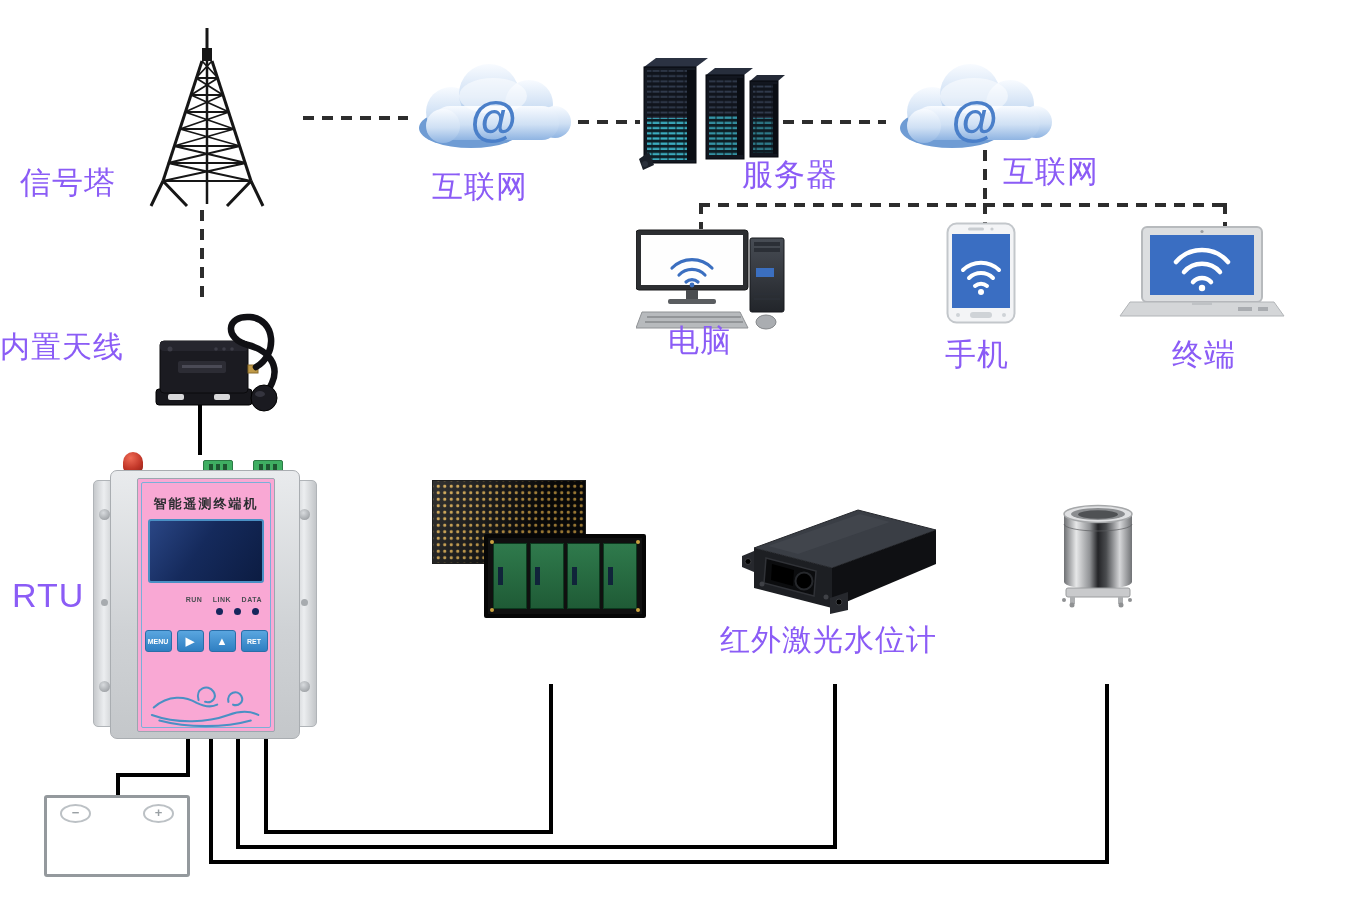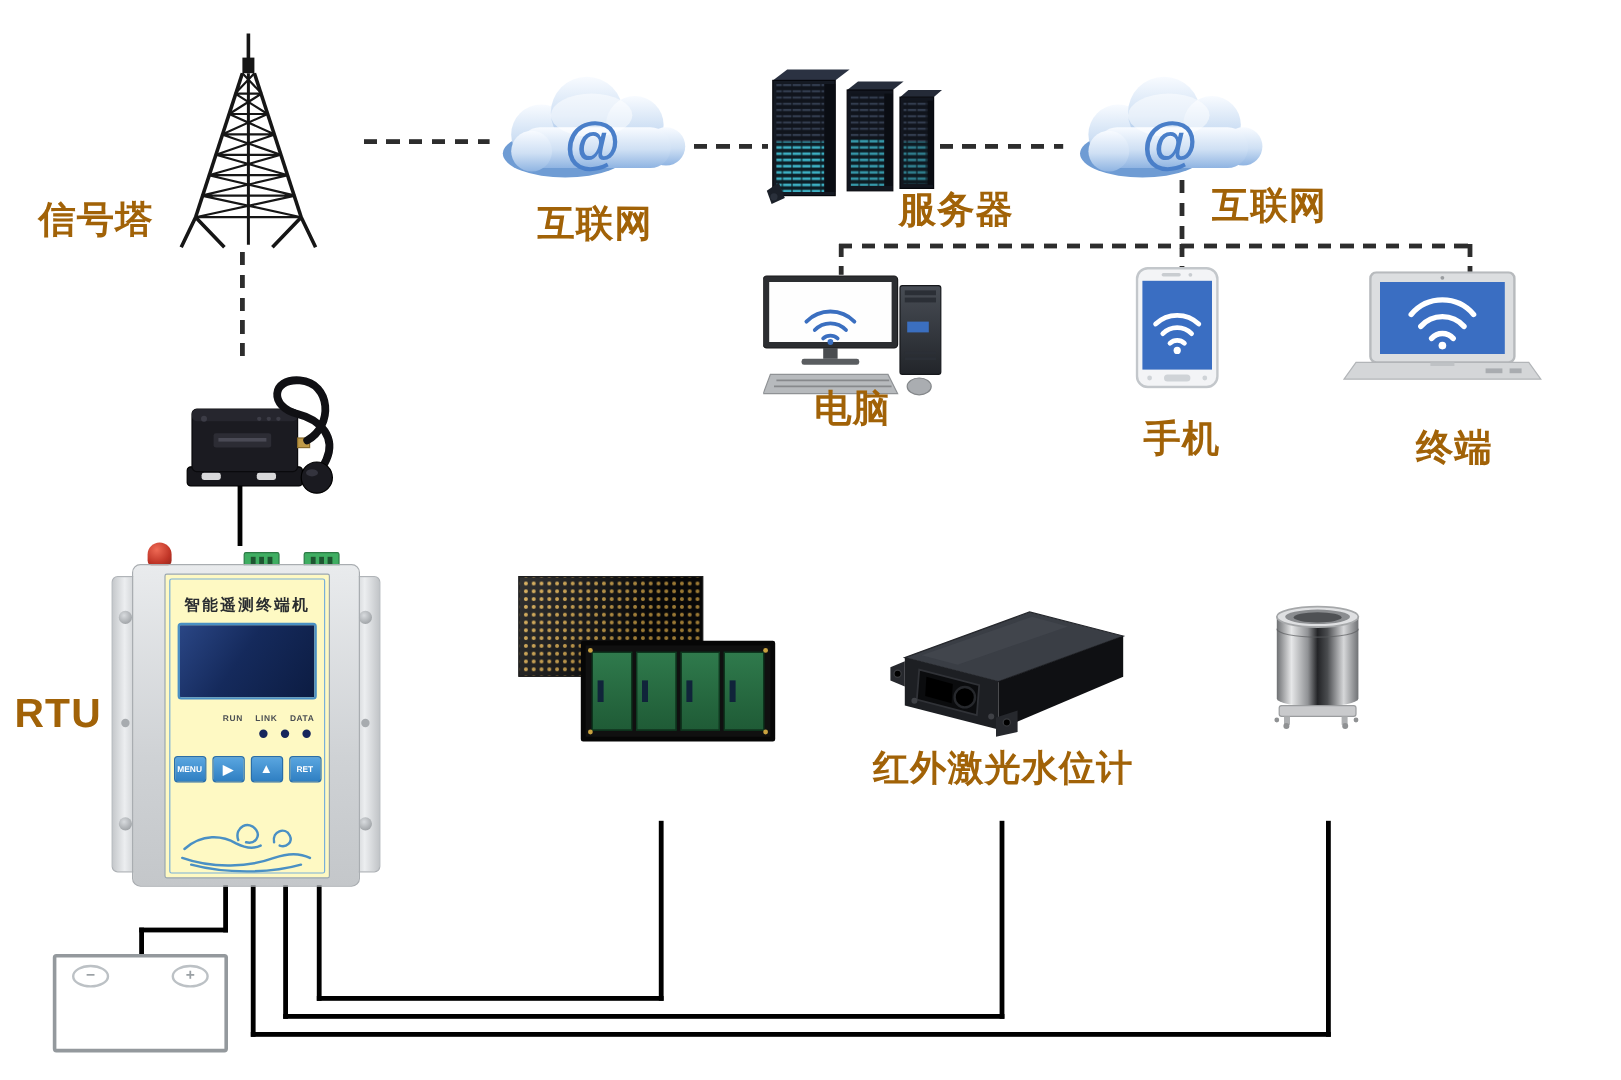--- a/index.html
+++ b/index.html
@@ -1,20 +1,20 @@
 <!DOCTYPE html>
 <html><head>
 <meta charset="utf-8">
 <style>
   html,body{margin:0;padding:0;background:#fff;}
   .stage{position:relative;width:1351px;height:900px;background:#fff;overflow:hidden;
          font-family:"Liberation Sans",sans-serif;}
   .abs{position:absolute;}
   
-  .lbl{position:absolute;font-weight:700;color:#a16207;font-size:31px;text-align:center;
+  .lbl{position:absolute;font-weight:400;color:#8b5cf6;font-size:31px;
        letter-spacing:1px;white-space:nowrap;}
   .lbl.small{font-size:30px;}
   
   .wh{position:absolute;height:4px;background:#000;}
   .wv{position:absolute;width:4px;background:#000;}
   .dh{position:absolute;height:4px;
       background-image:repeating-linear-gradient(90deg,#2d2d2d 0,#2d2d2d 11px,transparent 11px,transparent 19px);}
   .dv{position:absolute;width:4px;
       background-image:repeating-linear-gradient(180deg,#2d2d2d 0,#2d2d2d 11px,transparent 11px,transparent 19px);}
   
@@ -24,21 +24,21 @@
   .rtu .flange .hole{position:absolute;left:5px;width:11px;height:11px;border-radius:50%;
       background:radial-gradient(circle at 40% 35%,#d8dbde,#8e9296);}
   .rtu .flange .dot{position:absolute;left:7px;width:7px;height:7px;border-radius:50%;background:#a7abaf;}
   .rtu .body{position:absolute;left:17px;top:18px;width:188px;height:267px;border:1px solid #a9adb1;
       border-radius:7px;background:linear-gradient(180deg,#e9ebed,#cfd2d5 60%,#c4c7ca);}
   .rtu .nub{position:absolute;left:30px;top:0;width:20px;height:20px;border-radius:50% 50% 5px 5px;
       background:radial-gradient(circle at 38% 30%,#ef6a55,#c03527 60%,#8e241a);}
   .rtu .term{position:absolute;top:8px;width:28px;height:13px;background:#3fae62;border:1px solid #2c7a45;
       border-radius:2px;display:flex;gap:3px;justify-content:center;align-items:center;}
   .rtu .term i{width:4px;height:7px;background:#1e5531;display:block;}
-  .rtu .panel{position:absolute;left:44px;top:26px;width:136px;height:252px;background:#fef9c3;
+  .rtu .panel{position:absolute;left:44px;top:26px;width:136px;height:252px;background:#f9a8d4;
       border:1px solid #9aa7b0;border-radius:2px;}
   .rtu .panel-inner{position:absolute;inset:3px;border:1px solid #79b0d8;border-radius:2px;}
   .rtu .ptitle{margin-top:12px;text-align:center;font-size:13px;font-weight:700;color:#2a2d30;letter-spacing:2px;}
   .rtu .lcd{width:112px;height:60px;margin:6px auto 0;border:2px solid #4a90c4;border-radius:3px;
       background:linear-gradient(125deg,#2a4685 0%,#152a5c 45%,#0c1c42 100%);}
   .rtu .ledrow{width:112px;margin:5px auto 0;text-align:right;}
   .rtu .ledlabels span{font-size:7px;color:#4a4e52;font-weight:700;letter-spacing:.5px;margin-left:6px;}
   .rtu .leddots{margin-top:2px;display:flex;justify-content:flex-end;gap:11px;padding-right:3px;}
   .rtu .leddots i{width:7px;height:7px;border-radius:50%;background:#16265c;display:block;}
   .rtu .btns{display:flex;justify-content:center;gap:5px;margin-top:15px;}
@@ -226,57 +226,58 @@
     <g stroke="#ffffff" stroke-width="4" fill="none" stroke-linecap="round">
       <path d="M17,48 a26,26 0 0 1 36,0"></path>
       <path d="M23,56 a17,17 0 0 1 24,0"></path>
       <path d="M29,64 a9,9 0 0 1 12,0"></path>
     </g>
     <circle cx="35" cy="70" r="3" fill="#ffffff"></circle>
     <rect x="24" y="90" width="22" height="6" rx="3" fill="#cfd3d7"></rect>
     <circle cx="12" cy="93" r="2" fill="#cfd3d7"></circle>
     <circle cx="58" cy="93" r="2" fill="#cfd3d7"></circle>
   </svg>
-  <div class="lbl" style="left:945px;top:334px;width:80px;margin-top:11px;">手机</div>
+  <div class="lbl" style="left:945px;top:334px;width:80px;">手机</div>
 
   <svg class="abs" style="left:1118px;top:226px;" width="168" height="96" viewBox="0 0 168 96">
     <rect x="24" y="1" width="120" height="75" rx="5" fill="#dcdee0" stroke="#b7babd" stroke-width="2"></rect>
     <circle cx="84" cy="5.5" r="1.6" fill="#9a9da0"></circle>
     <rect x="32" y="9" width="104" height="60" fill="#3a6ec2"></rect>
     <g stroke="#ffffff" stroke-width="4.5" fill="none" stroke-linecap="round">
       <path d="M58,36 a34,34 0 0 1 52,0"></path>
       <path d="M66,46 a24,24 0 0 1 36,0"></path>
       <path d="M75,56 a12,12 0 0 1 18,0"></path>
     </g>
     <circle cx="84" cy="62" r="3.2" fill="#ffffff"></circle>
     <polygon points="12,76 156,76 166,90 2,90" fill="#d4d6d8" stroke="#b2b5b8"></polygon>
     <rect x="74" y="76" width="20" height="3" fill="#bfc2c5"></rect>
     <rect x="120" y="81" width="14" height="4" fill="#a9acb0"></rect>
     <rect x="140" y="81" width="10" height="4" fill="#a9acb0"></rect>
   </svg>
-  <div class="lbl" style="left:1172px;top:352px;width:80px;">终端</div>
+  <div class="lbl" style="left:1172px;top:334px;width:80px;">终端</div>
 
   <svg class="abs" style="left:150px;top:303px;" width="138" height="112" viewBox="0 0 138 112">
     <rect x="6" y="86" width="96" height="16" rx="3" fill="#17171c" stroke="#000"></rect>
     <rect x="18" y="91" width="16" height="6" rx="2" fill="#d8d8da"></rect>
     <rect x="64" y="91" width="16" height="6" rx="2" fill="#d8d8da"></rect>
     <rect x="10" y="38" width="88" height="52" rx="4" fill="#1b1b21" stroke="#0a0a0d"></rect>
     <rect x="10" y="38" width="88" height="10" rx="4" fill="#26262e"></rect>
     <rect x="28" y="58" width="48" height="12" rx="2" fill="#2c2c34"></rect>
     <rect x="32" y="62" width="40" height="3" fill="#4a4a55"></rect>
     <circle cx="66" cy="46" r="1.8" fill="#3c3c46"></circle>
       <circle cx="74" cy="46" r="1.8" fill="#3c3c46"></circle>
     <circle cx="82" cy="46" r="1.8" fill="#3c3c46"></circle>
       <circle cx="20" cy="46" r="2.5" fill="#3c3c46"></circle>
     <rect x="98" y="62" width="10" height="8" fill="#c09a48" stroke="#8a6c2c"></rect>
     <path d="M106,64 C128,52 126,16 100,14 C76,12 74,36 98,42 C118,47 130,62 122,80 C118,89 114,92 113,93" fill="none" stroke="#101014" stroke-width="6.5" stroke-linecap="round"></path>
     <circle cx="114" cy="95" r="13" fill="#1a1a20" stroke="#000"></circle>
     <ellipse cx="110" cy="91" rx="5" ry="3" fill="#34343e"></ellipse>
   </svg>
   <div class="lbl" style="left:0px;top:328px;width:148px;line-height:38px;font-size:30px;">
+    <div>内置天线</div>
   </div>
 
   <div class="rtu">
     <div class="flange" style="left:0;">
       <div class="hole" style="top:28px;"></div>
         <div class="dot" style="top:118px;"></div>
         <div class="hole" style="top:200px;"></div>
     </div>
     <div class="flange" style="left:200px;">
       <div class="hole" style="top:28px;"></div>

